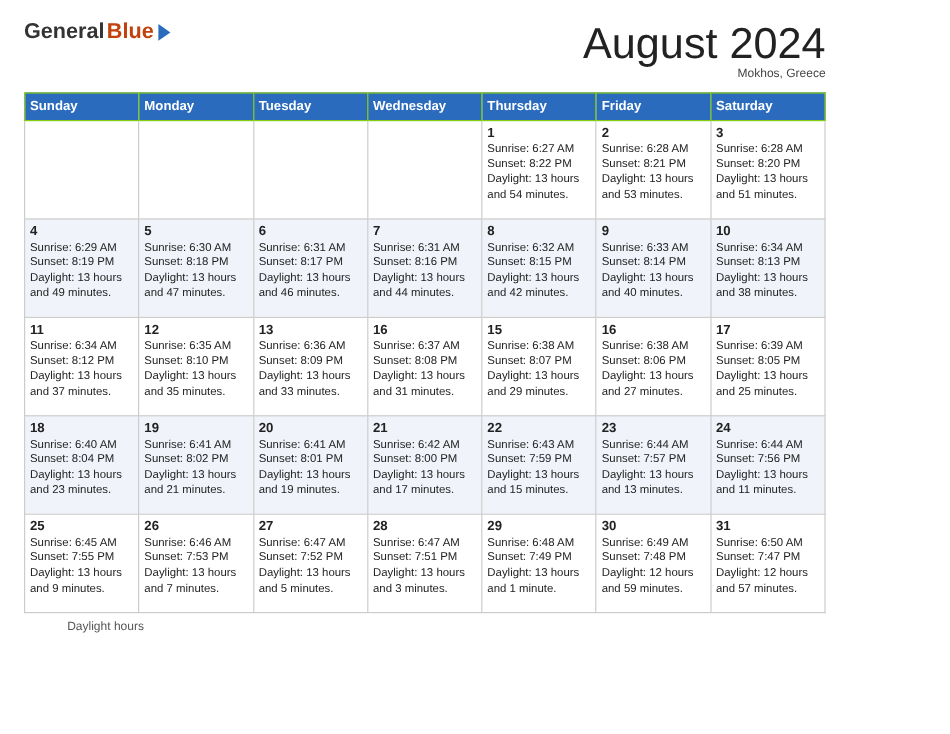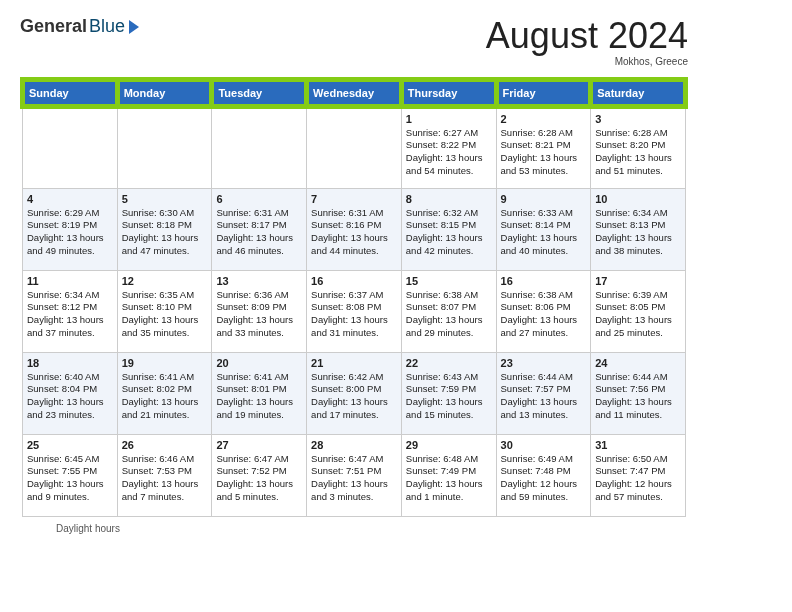--- a/index.html
+++ b/index.html
@@ -31,22 +31,22 @@
       align-items: center;
       gap: 2px;
     }
     .logo-general {
       font-size: 18px;
       font-weight: bold;
       color: #333;
     }
     .logo-blue {
       font-size: 18px;
-      font-weight: normal;
-      color: #0c4a6e;
+      font-weight: bold;
+      color: #c2410c;
     }
     .logo-arrow {
       width: 0;
       height: 0;
       border-left: 10px solid #2a6bbd;
       border-top: 7px solid transparent;
       border-bottom: 7px solid transparent;
       margin-left: 2px;
     }
     .title-block {
@@ -67,21 +67,21 @@
       border-collapse: collapse;
       table-layout: fixed;
     }
     thead tr th {
       background-color: #2a6bbd;
       color: #fff;
       font-size: 11px;
       font-weight: bold;
       padding: 5px 4px;
       text-align: left;
-      border: 5px solid #84cc16;
+      border: 1px solid #84cc16;
     }
     tbody tr td {
       vertical-align: top;
       font-size: 9.5px;
       color: #222;
       padding: 4px 4px;
       border: 1px solid #ccc;
       height: 82px;
     }
     tbody tr:nth-child(even) td {

